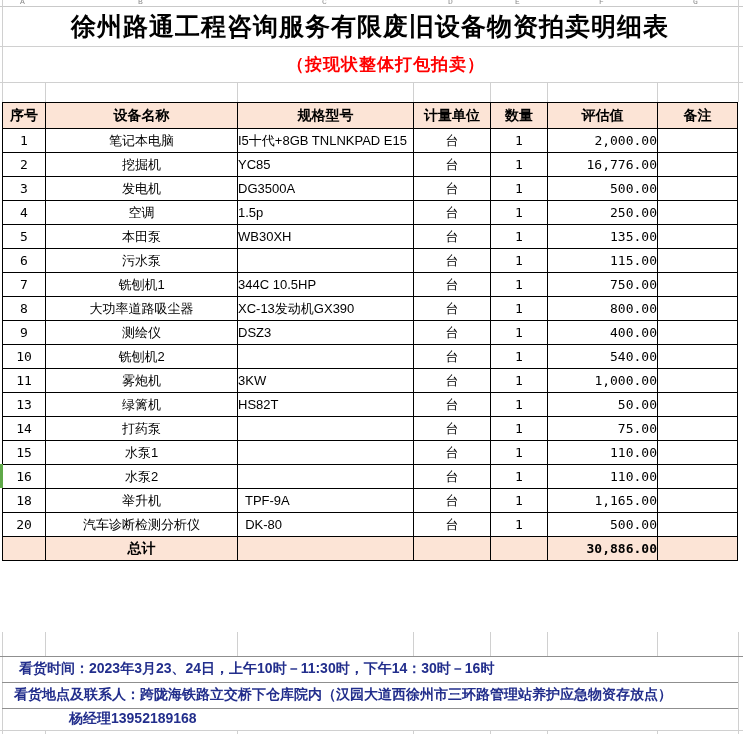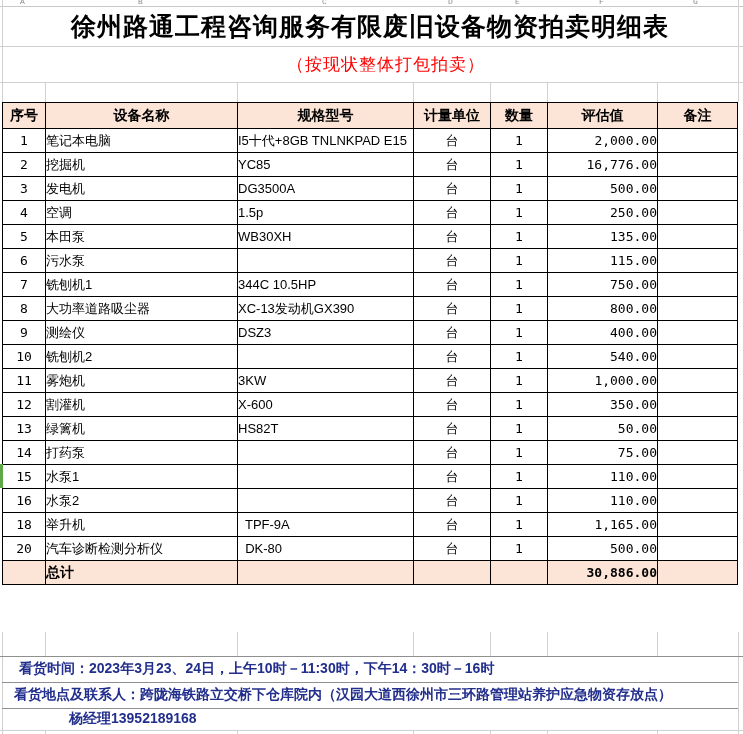--- a/index.html
+++ b/index.html
@@ -15,31 +15,31 @@
   
   .hline { position:absolute; height:1px; background:#d0d0d0; }
   .vline { position:absolute; width:1px; background:#d0d0d0; }
   .noteline { position:absolute; height:1px; background:#8f8f8f; }
   
   .title-row { position:absolute; left:2px; top:7px; width:736px; height:39px;
     display:flex; align-items:center; justify-content:center;
     font-size:25px; font-weight:bold; color:#000; letter-spacing:1px; white-space:nowrap; }
   .subtitle-row { position:absolute; left:2px; top:46px; width:736px; height:36px;
     display:flex; align-items:center; justify-content:center;
-    font-size:17px; font-weight:normal; letter-spacing:1px; white-space:nowrap;padding-left:32px; }
+    font-size:17px; font-weight:bold; letter-spacing:1px; white-space:nowrap;padding-left:32px; }
   
   table.main { position:absolute; left:2px; top:102px; width:735px;
     border-collapse:collapse; table-layout:fixed; }
   table.main th, table.main td {
     border:1px solid #000; overflow:hidden; white-space:pre;
     font-size:13px; color:#000; height:24px; padding:0; }
   table.main thead th { background:#FCE4D6; font-weight:bold; font-size:14px;
     height:26px; text-align:center; }
   td.c-no   { text-align:center; font-family:"DejaVu Sans Mono", monospace; }
-  td.c-name { }
+  td.c-name { text-align:center; }
   td.c-spec { text-align:left; padding-left:3px; font-family:Liberation Sans, sans-serif; }
   td.c-unit { text-align:center; }
   td.c-qty  { text-align:center; font-family:"DejaVu Sans Mono", monospace; }
   td.c-val  { text-align:right; padding-right:10px; font-family:"DejaVu Sans Mono", monospace; }
   td.c-note { }
   tr.total-row td { background:#FCE4D6; font-weight:bold; }
   tr.total-row td.c-name { font-size:14px; }
   
   .row-marker { position:absolute; left:0; top:464px; width:3px; height:24px; background:#5FA848; }
   
@@ -210,29 +210,20 @@
     <tr>
       <td class="c-no">11</td>
       <td class="c-name">雾炮机</td>
       <td class="c-spec">3KW</td>
       <td class="c-unit">台</td>
       <td class="c-qty">1</td>
       <td class="c-val">1,000.00</td>
       <td class="c-note"></td>
     </tr>
 
-    <tr>
-      <td class="c-no">12</td>
-      <td class="c-name">割灌机</td>
-      <td class="c-spec">X-600</td>
-      <td class="c-unit">台</td>
-      <td class="c-qty">1</td>
-      <td class="c-val">350.00</td>
-      <td class="c-note"></td>
-    </tr>
 
     <tr>
       <td class="c-no">13</td>
       <td class="c-name">绿篱机</td>
       <td class="c-spec">HS82T</td>
       <td class="c-unit">台</td>
       <td class="c-qty">1</td>
       <td class="c-val">50.00</td>
       <td class="c-note"></td>
     </tr>

